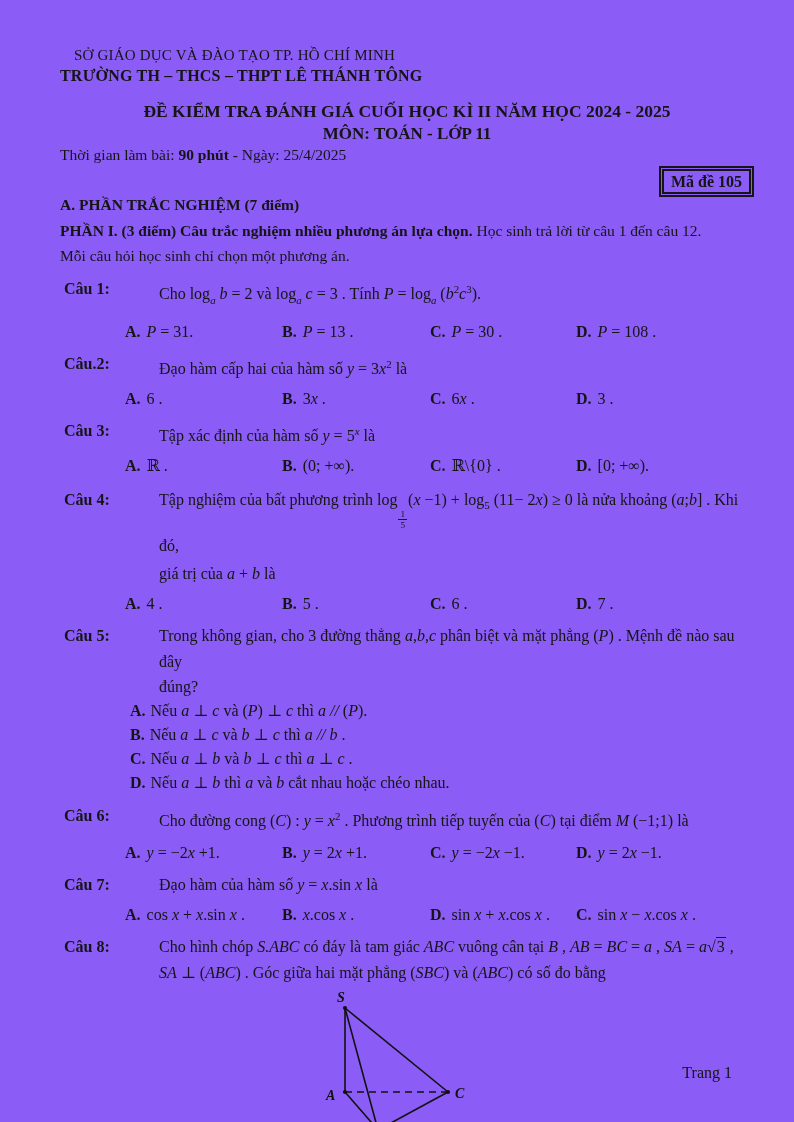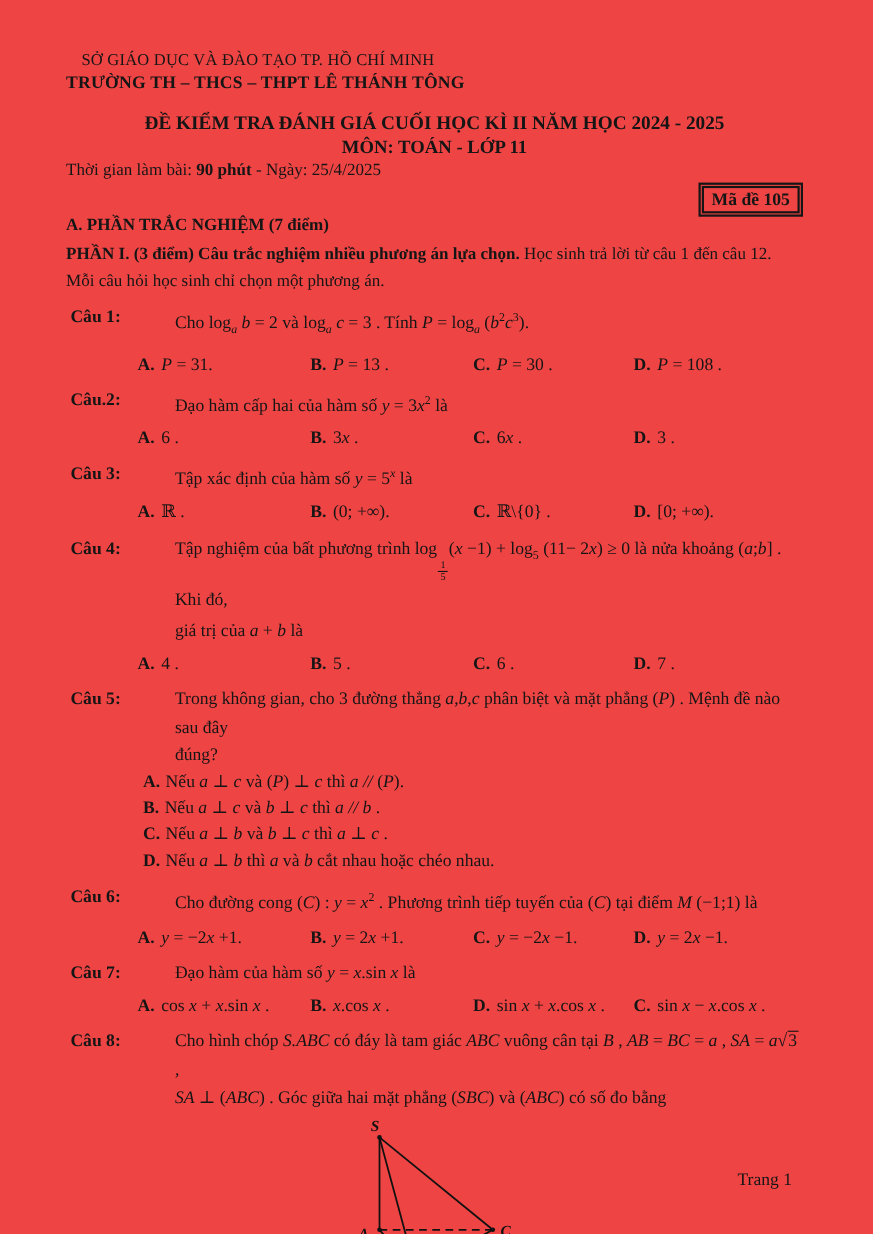--- a/index.html
+++ b/index.html
@@ -1,18 +1,18 @@
 <!DOCTYPE html>
 <html><head>
 <meta charset="utf-8">
 <style>
   html,body { margin:0; padding:0; background:#9a9a9a; }
   .paper {
-    width:794px; height:1122px; margin:0 auto; background:#ef4444;
-    box-sizing:border-box; padding:46px 64px 20px 60px;
+    width:794px; height:1122px; margin:0 auto; background:#8b5cf6;
+    box-sizing:border-box; padding:46px 40px 20px 60px;
     font-family:"Liberation Serif","DejaVu Serif",serif;
     color:#151515; font-size:16px; position:relative; overflow:hidden;
   }
   i { font-style:italic; }
   b, .bold { font-weight:700; }
   sub, sup { font-size:0.68em; }
   
   .hdr-dept  { margin-left:14px; font-size:15px; letter-spacing:0.2px; line-height:19px; }
   .hdr-school{ font-weight:700; font-size:16px; line-height:21px; letter-spacing:0.2px; }
   .title     { text-align:center; font-weight:700; font-size:17.5px; margin-top:14px; line-height:23px; }
@@ -39,21 +39,21 @@
   .frac { display:inline-flex; flex-direction:column; align-items:center; font-size:0.58em;
           line-height:1.15; vertical-align:-1.25em; margin:0 1px; }
   .frac span:first-child { border-bottom:1px solid #151515; padding:0 2px; }
   .sqrt { white-space:nowrap; }
   .sqrt .rad { border-top:1.3px solid #151515; padding:0 1px; }
   
   .figwrap { margin:4px 0 0 240px; height:158px; }
   .figwrap svg text { font-family:"Liberation Serif","DejaVu Serif",serif; font-size:14px;
                       font-style:italic; font-weight:700; fill:#111; }
   
-  .footer { position:absolute; right:74px; bottom:40px; font-size:16px; }
+  .footer { position:absolute; right:62px; bottom:40px; font-size:16px; }
 </style>
 </head>
 <body>
 
 <div class="paper">
 
   <div class="hdr-dept">SỞ GIÁO DỤC VÀ ĐÀO TẠO TP. HỒ CHÍ MINH</div>
   <div class="hdr-school">TRƯỜNG TH – THCS – THPT LÊ THÁNH TÔNG</div>
 
   <div class="title">ĐỀ KIỂM TRA ĐÁNH GIÁ CUỐI HỌC KÌ II NĂM HỌC 2024 - 2025</div>

